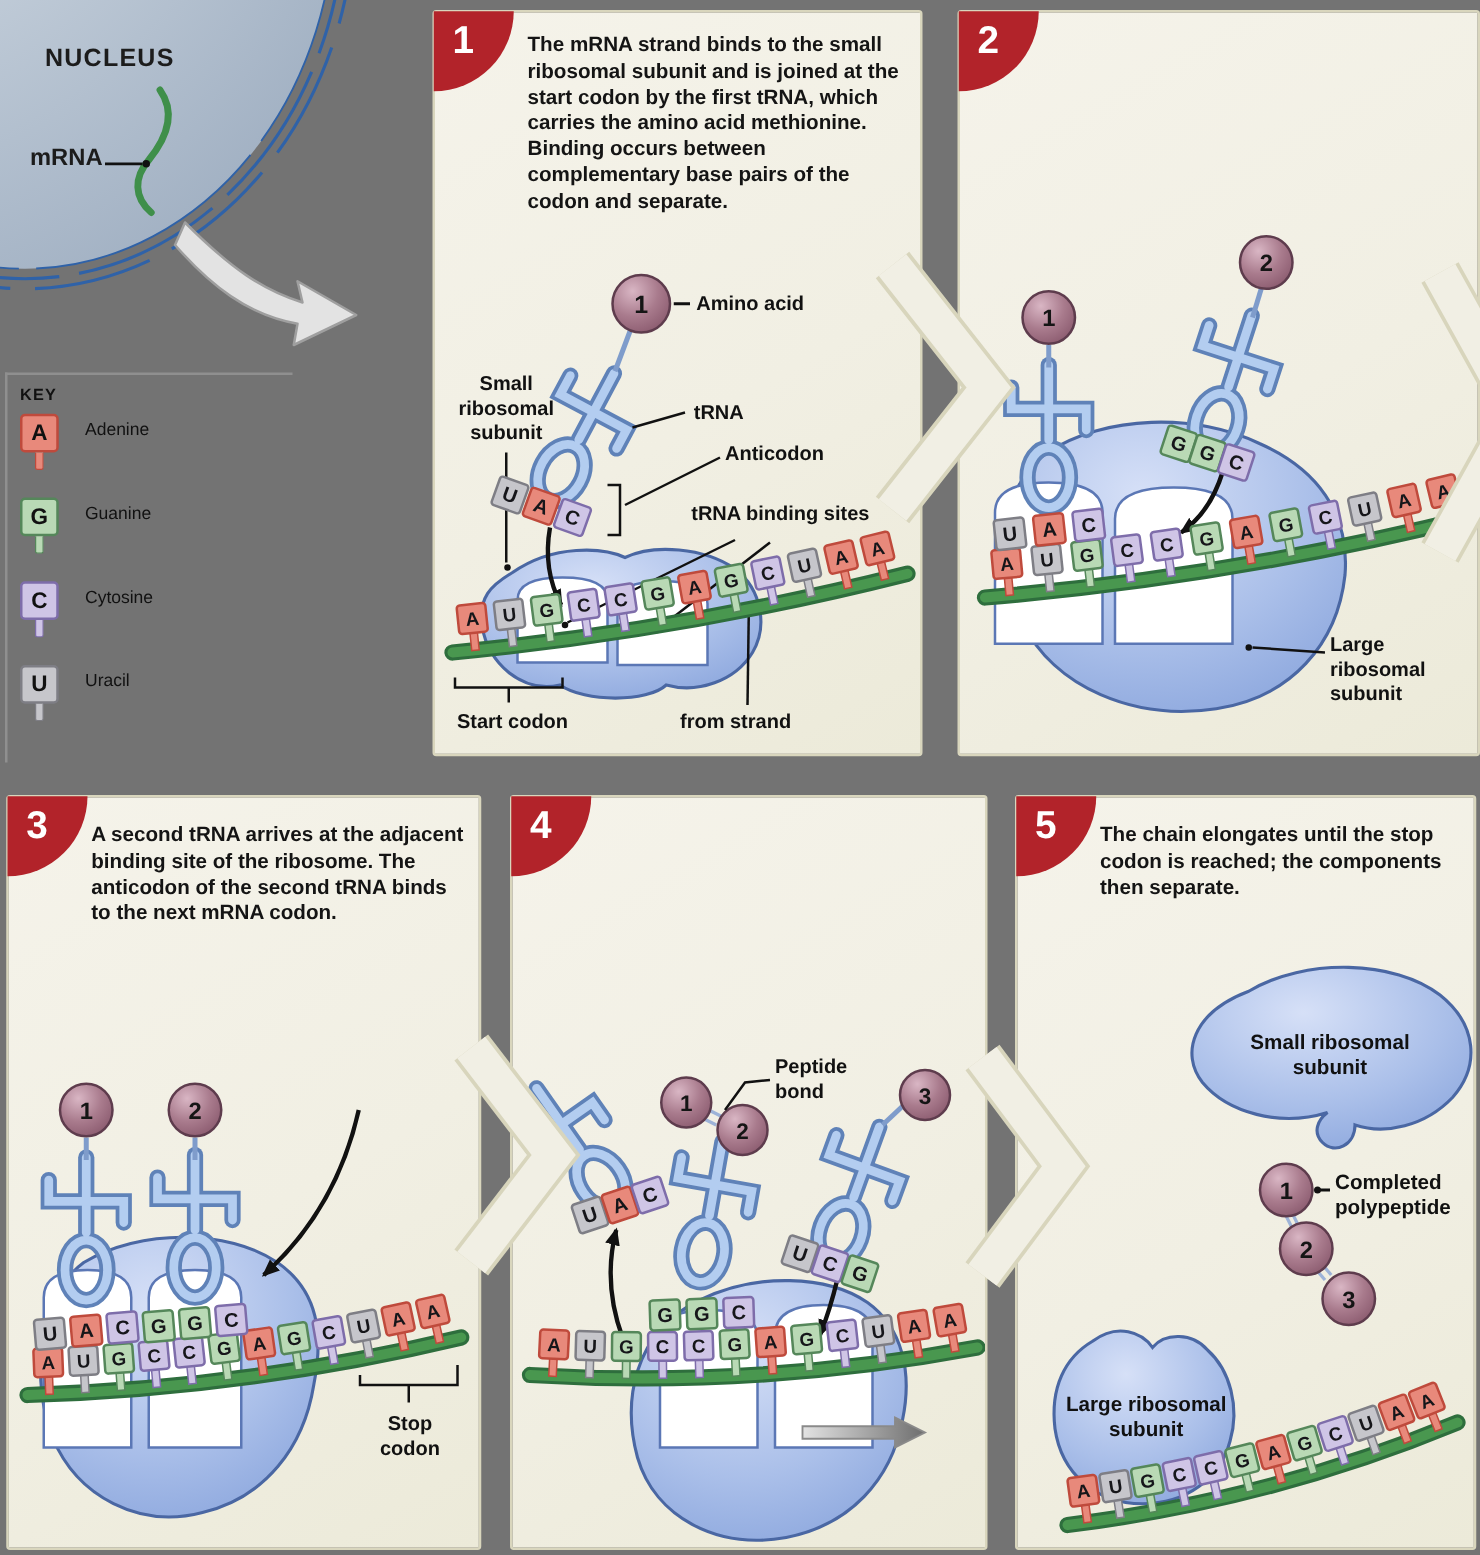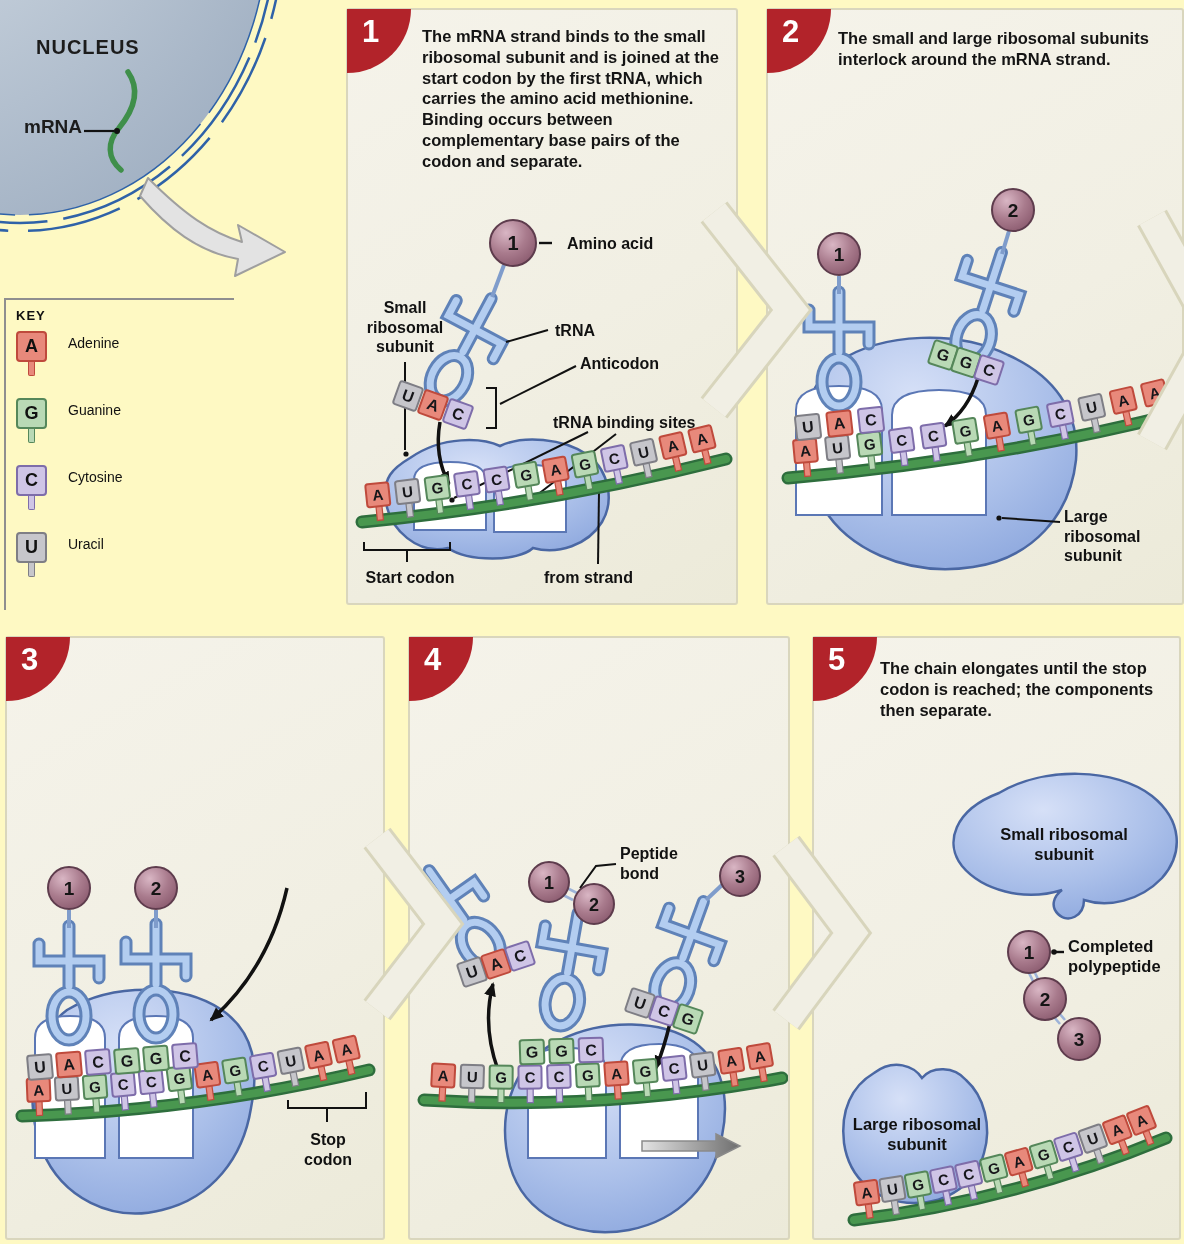--- a/index.html
+++ b/index.html
@@ -1,16 +1,16 @@
 <!DOCTYPE html>
 <html><head>
 <meta charset="utf-8">
 <style>
   html,body{margin:0;padding:0;background:#fff;}
-  .page{position:relative;width:1184px;height:1244px;background:#fef9c3;overflow:hidden;
+  .page{position:relative;width:1184px;height:1244px;background:#737373;overflow:hidden;
         font-family:"Liberation Sans",sans-serif;color:#111;}
   .panel{position:absolute;background:linear-gradient(150deg,#f5f3ea 0%,#f1efe3 55%,#ecead9 100%);
          border:2px solid #d9d6bd;border-radius:3px;box-sizing:border-box;}
   .badge{position:absolute;left:-1px;top:-1px;width:64px;height:64px;background:#b2232a;
          border-bottom-right-radius:100%;}
   .badge span{position:absolute;left:15px;top:5px;color:#fff;font-size:31px;font-weight:bold;}
   .ptext{position:absolute;margin:0;font-size:16.5px;line-height:1.26;font-weight:bold;color:#141414;}
   .diagram{position:absolute;left:0;top:0;}
   .lbl{position:absolute;font-weight:bold;font-size:16px;line-height:1.22;color:#111;}
   .ctr{text-align:center;}
@@ -217,25 +217,25 @@
           <g transform="translate(110.0,404.0) rotate(19.8)">
             <rect x="-12" y="-12" width="24" height="24" rx="2.5" fill="#cfc5e6" stroke="#7e6daa" stroke-width="2"></rect>
             <text x="0" y="5.5" text-anchor="middle" font-size="16" font-weight="bold" fill="#16161a">C</text>
           </g>
         </g>
       </svg>
     <div class="badge">
         <span>1</span>
       </div>
     <p class="ptext" style="left:74px;top:16px;width:308px">The mRNA strand binds to the small ribosomal subunit and is joined at the start codon by the first tRNA, which carries the amino acid methionine. Binding occurs between complementary base pairs of the codon and separate.</p>
-    <div class="lbl" style="left:219px;top:224px">Amino acid</div>
+    <div class="lbl" style="left:209px;top:224px">Amino acid</div>
     <div class="lbl" style="left:207px;top:311px">tRNA</div>
     <div class="lbl ctr" style="left:4px;top:288px;width:106px">Small ribosomal subunit</div>
     <div class="lbl" style="left:232px;top:344px">Anticodon</div>
-    <div class="lbl" style="left:205px;top:403px;width:180px">tRNA binding sites</div>
+    <div class="lbl" style="left:205px;top:392px;width:180px">tRNA binding sites</div>
     <div class="lbl ctr" style="left:6px;top:558px;width:112px">Start codon</div>
     <div class="lbl" style="left:196px;top:558px">from strand</div>
   </section>
 
   <section class="panel" style="left:766px;top:8px;width:418px;height:597px">
     <svg class="diagram" id="d2" width="414" height="593" viewBox="0 0 414 593">
       <defs>
         <radialGradient id="am2" cx="35%" cy="28%" r="80%">
             <stop offset="0" stop-color="#d9b6c4"></stop>
             <stop offset="0.55" stop-color="#a97b8d"></stop>
@@ -356,21 +356,20 @@
           </g>
           <g transform="translate(221.0,360.0) rotate(18.1)">
             <rect x="-12" y="-12" width="24" height="24" rx="2.5" fill="#cfc5e6" stroke="#7e6daa" stroke-width="2"></rect>
             <text x="0" y="5.5" text-anchor="middle" font-size="16" font-weight="bold" fill="#16161a">C</text>
           </g>
         </g>
       </svg>
     <div class="badge">
         <span>2</span>
       </div>
-    <p class="ptext" style="left:70px;top:18px;width:330px">The small and large ribosomal subunits interlock around the mRNA strand.</p>
     <div class="lbl" style="left:296px;top:497px;width:118px">Large ribosomal subunit</div>
   </section>
 
   <section class="panel" style="left:5px;top:636px;width:380px;height:604px">
     <svg class="diagram" id="d3" width="376" height="600" viewBox="0 0 376 600">
       <defs>
         <radialGradient id="am3" cx="35%" cy="28%" r="80%">
             <stop offset="0" stop-color="#d9b6c4"></stop>
             <stop offset="0.55" stop-color="#a97b8d"></stop>
             <stop offset="1" stop-color="#8a5a6e"></stop>
@@ -489,20 +488,21 @@
           </g>
           <g transform="translate(178.0,418.0) rotate(-4.9)">
             <rect x="-12" y="-12" width="24" height="24" rx="2.5" fill="#cfc5e6" stroke="#7e6daa" stroke-width="2"></rect>
             <text x="0" y="5.5" text-anchor="middle" font-size="16" font-weight="bold" fill="#16161a">C</text>
           </g>
         </g>
       </svg>
     <div class="badge">
         <span>3</span>
       </div>
+    <p class="ptext" style="left:66px;top:20px;width:302px">A second tRNA arrives at the adjacent binding site of the ribosome. The anticodon of the second tRNA binds to the next mRNA codon.</p>
     <div class="lbl ctr" style="left:288px;top:492px;width:66px">Stop codon</div>
   </section>
 
   <section class="panel" style="left:408px;top:636px;width:382px;height:604px">
     <svg class="diagram" id="d4" width="378" height="600" viewBox="0 0 378 600">
       <defs>
         <radialGradient id="am4" cx="35%" cy="28%" r="80%">
             <stop offset="0" stop-color="#d9b6c4"></stop>
             <stop offset="0.55" stop-color="#a97b8d"></stop>
             <stop offset="1" stop-color="#8a5a6e"></stop>

